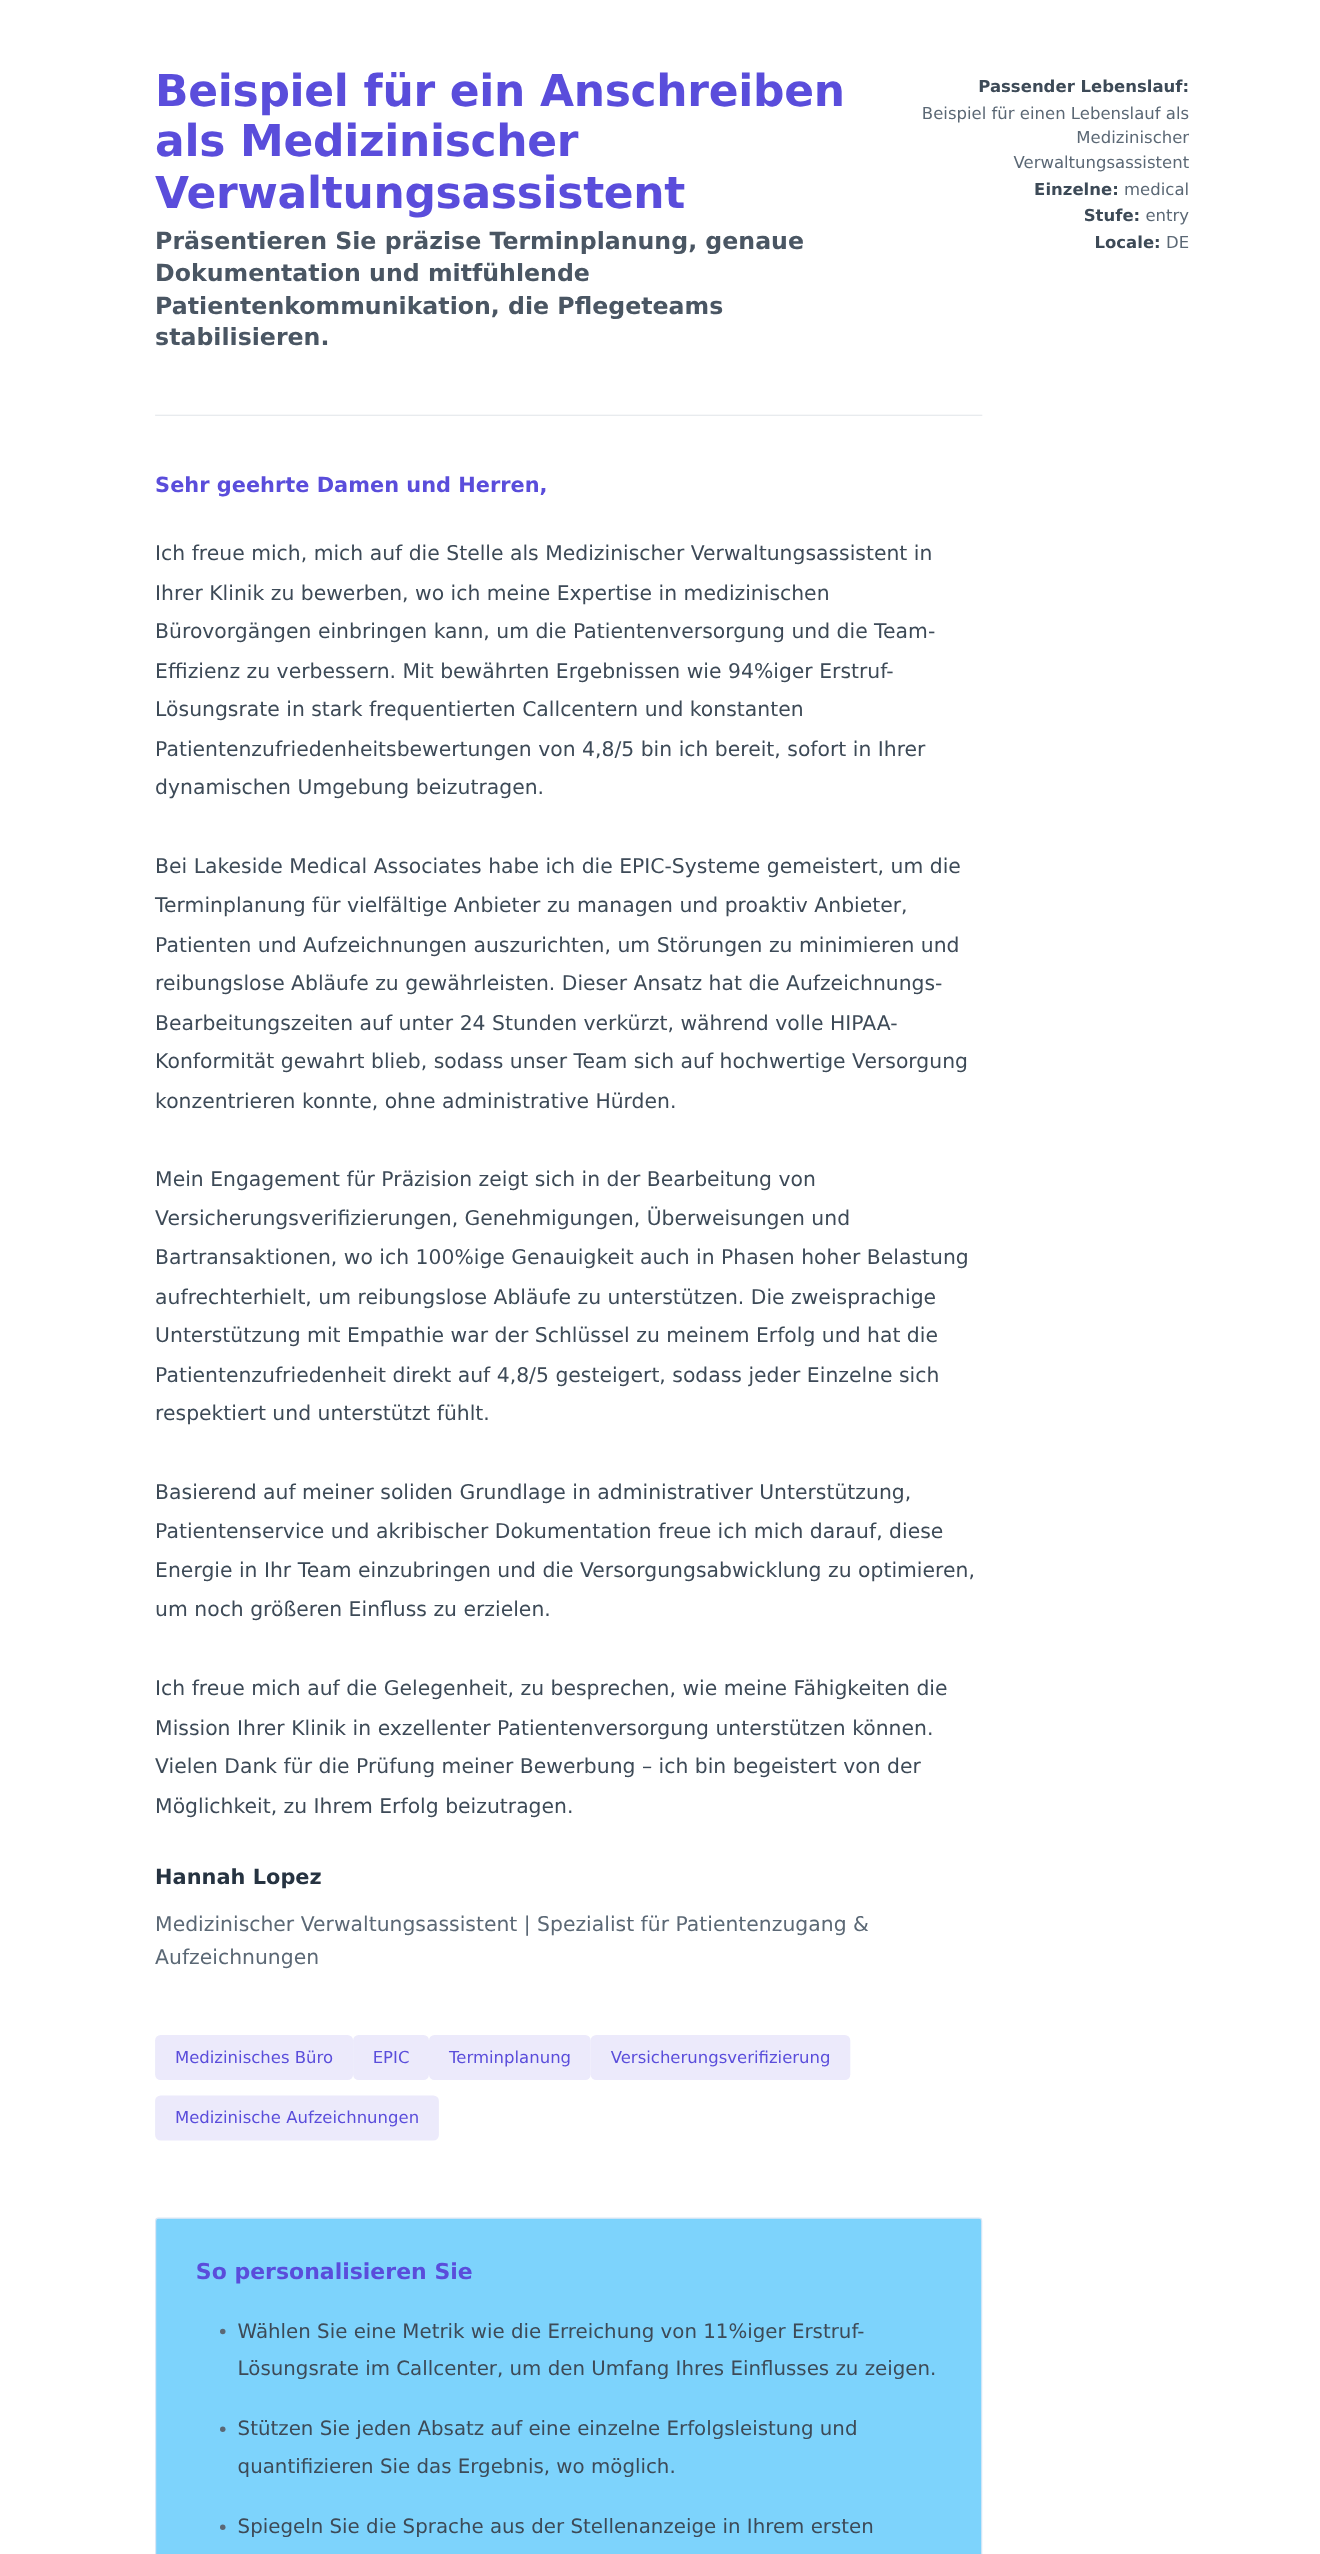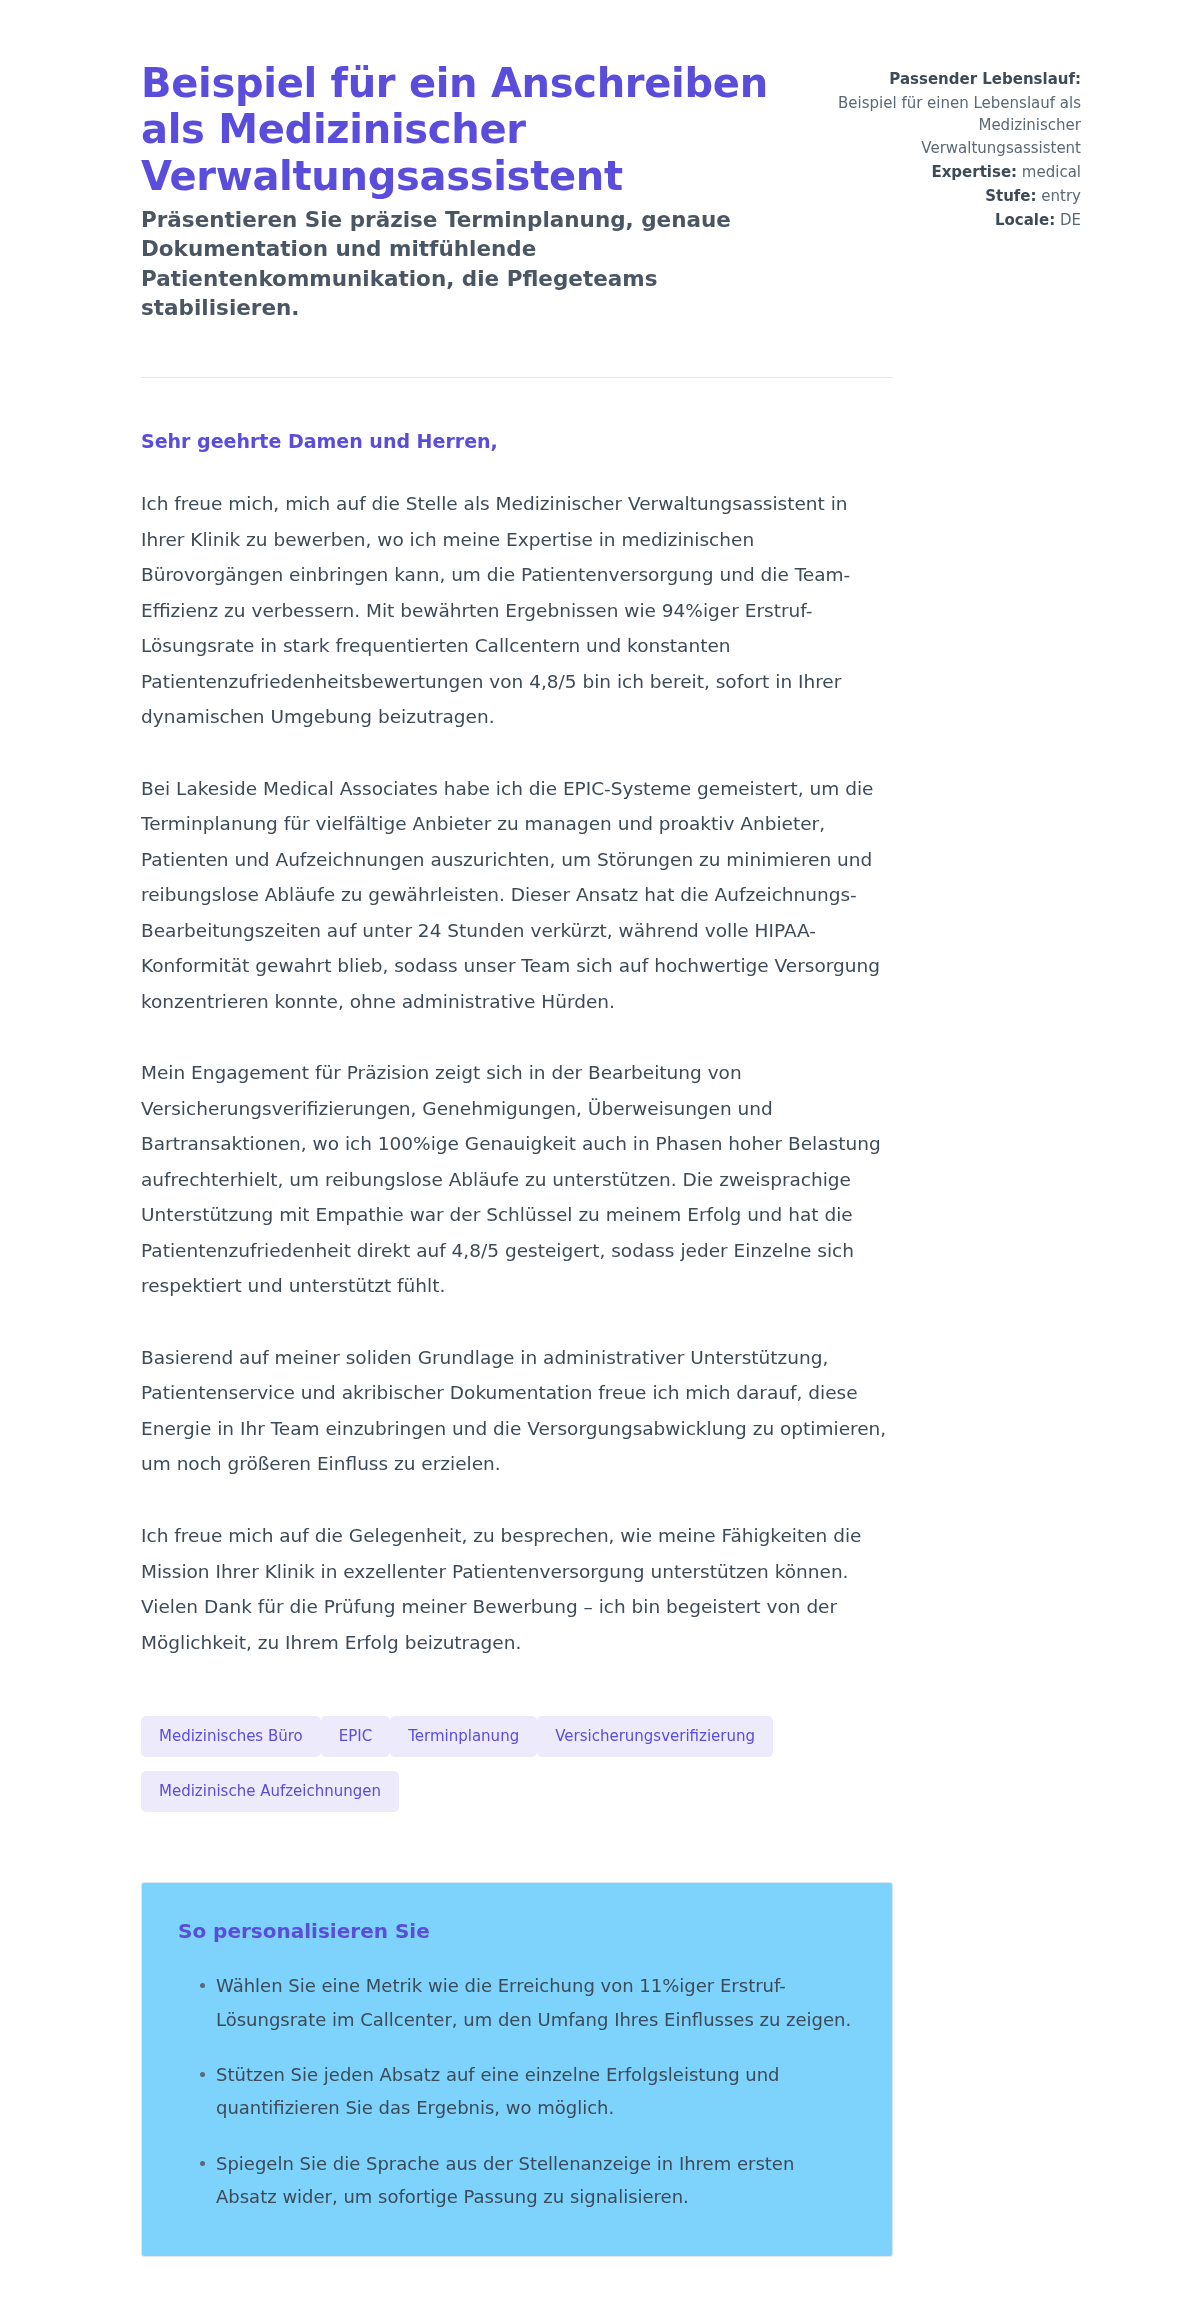--- a/index.html
+++ b/index.html
@@ -179,21 +179,21 @@
     </div>
 
     <div class="header-meta">
       <div class="meta-row">
         <span class="meta-strong">Passender Lebenslauf:</span>
       </div>
       <div class="meta-row">
         <span class="meta-val">Beispiel für einen Lebenslauf als Medizinischer Verwaltungsassistent</span>
       </div>
       <div class="meta-row">
-        <span class="meta-strong">Expertise:</span>
+        <span class="meta-strong">Einzelne:</span>
         <span class="meta-val">medical</span>
       </div>
       <div class="meta-row">
         <span class="meta-strong">Stufe:</span>
         <span class="meta-val">entry</span>
       </div>
       <div class="meta-row">
         <span class="meta-strong">Locale:</span>
         <span class="meta-val">DE</span>
       </div>
@@ -206,20 +206,24 @@
   <div class="letter">
 
     <p class="salutation">Sehr geehrte Damen und Herren,</p>
 
     <p class="para">Ich freue mich, mich auf die Stelle als Medizinischer Verwaltungsassistent in Ihrer Klinik zu bewerben, wo ich meine Expertise in medizinischen Bürovorgängen einbringen kann, um die Patientenversorgung und die Team-Effizienz zu verbessern. Mit bewährten Ergebnissen wie 94%iger Erstruf-Lösungsrate in stark frequentierten Callcentern und konstanten Patientenzufriedenheitsbewertungen von 4,8/5 bin ich bereit, sofort in Ihrer dynamischen Umgebung beizutragen.</p>
     <p class="para">Bei Lakeside Medical Associates habe ich die EPIC-Systeme gemeistert, um die Terminplanung für vielfältige Anbieter zu managen und proaktiv Anbieter, Patienten und Aufzeichnungen auszurichten, um Störungen zu minimieren und reibungslose Abläufe zu gewährleisten. Dieser Ansatz hat die Aufzeichnungs-Bearbeitungszeiten auf unter 24 Stunden verkürzt, während volle HIPAA-Konformität gewahrt blieb, sodass unser Team sich auf hochwertige Versorgung konzentrieren konnte, ohne administrative Hürden.</p>
     <p class="para">Mein Engagement für Präzision zeigt sich in der Bearbeitung von Versicherungsverifizierungen, Genehmigungen, Überweisungen und Bartransaktionen, wo ich 100%ige Genauigkeit auch in Phasen hoher Belastung aufrechterhielt, um reibungslose Abläufe zu unterstützen. Die zweisprachige Unterstützung mit Empathie war der Schlüssel zu meinem Erfolg und hat die Patientenzufriedenheit direkt auf 4,8/5 gesteigert, sodass jeder Einzelne sich respektiert und unterstützt fühlt.</p>
     <p class="para">Basierend auf meiner soliden Grundlage in administrativer Unterstützung, Patientenservice und akribischer Dokumentation freue ich mich darauf, diese Energie in Ihr Team einzubringen und die Versorgungsabwicklung zu optimieren, um noch größeren Einfluss zu erzielen.</p>
     <p class="para">Ich freue mich auf die Gelegenheit, zu besprechen, wie meine Fähigkeiten die Mission Ihrer Klinik in exzellenter Patientenversorgung unterstützen können. Vielen Dank für die Prüfung meiner Bewerbung – ich bin begeistert von der Möglichkeit, zu Ihrem Erfolg beizutragen.</p>
 
+    <div class="signature">
+      <p class="sign-name">Hannah Lopez</p>
+      <p class="sign-role">Medizinischer Verwaltungsassistent | Spezialist für Patientenzugang &amp; Aufzeichnungen</p>
+    </div>
 
     <div class="tags">
       <span class="tag">Medizinisches Büro</span>
       <span class="tag">EPIC</span>
       <span class="tag">Terminplanung</span>
       <span class="tag">Versicherungsverifizierung</span>
       <span class="tag">Medizinische Aufzeichnungen</span>
     </div>
 
     <div class="callout">

